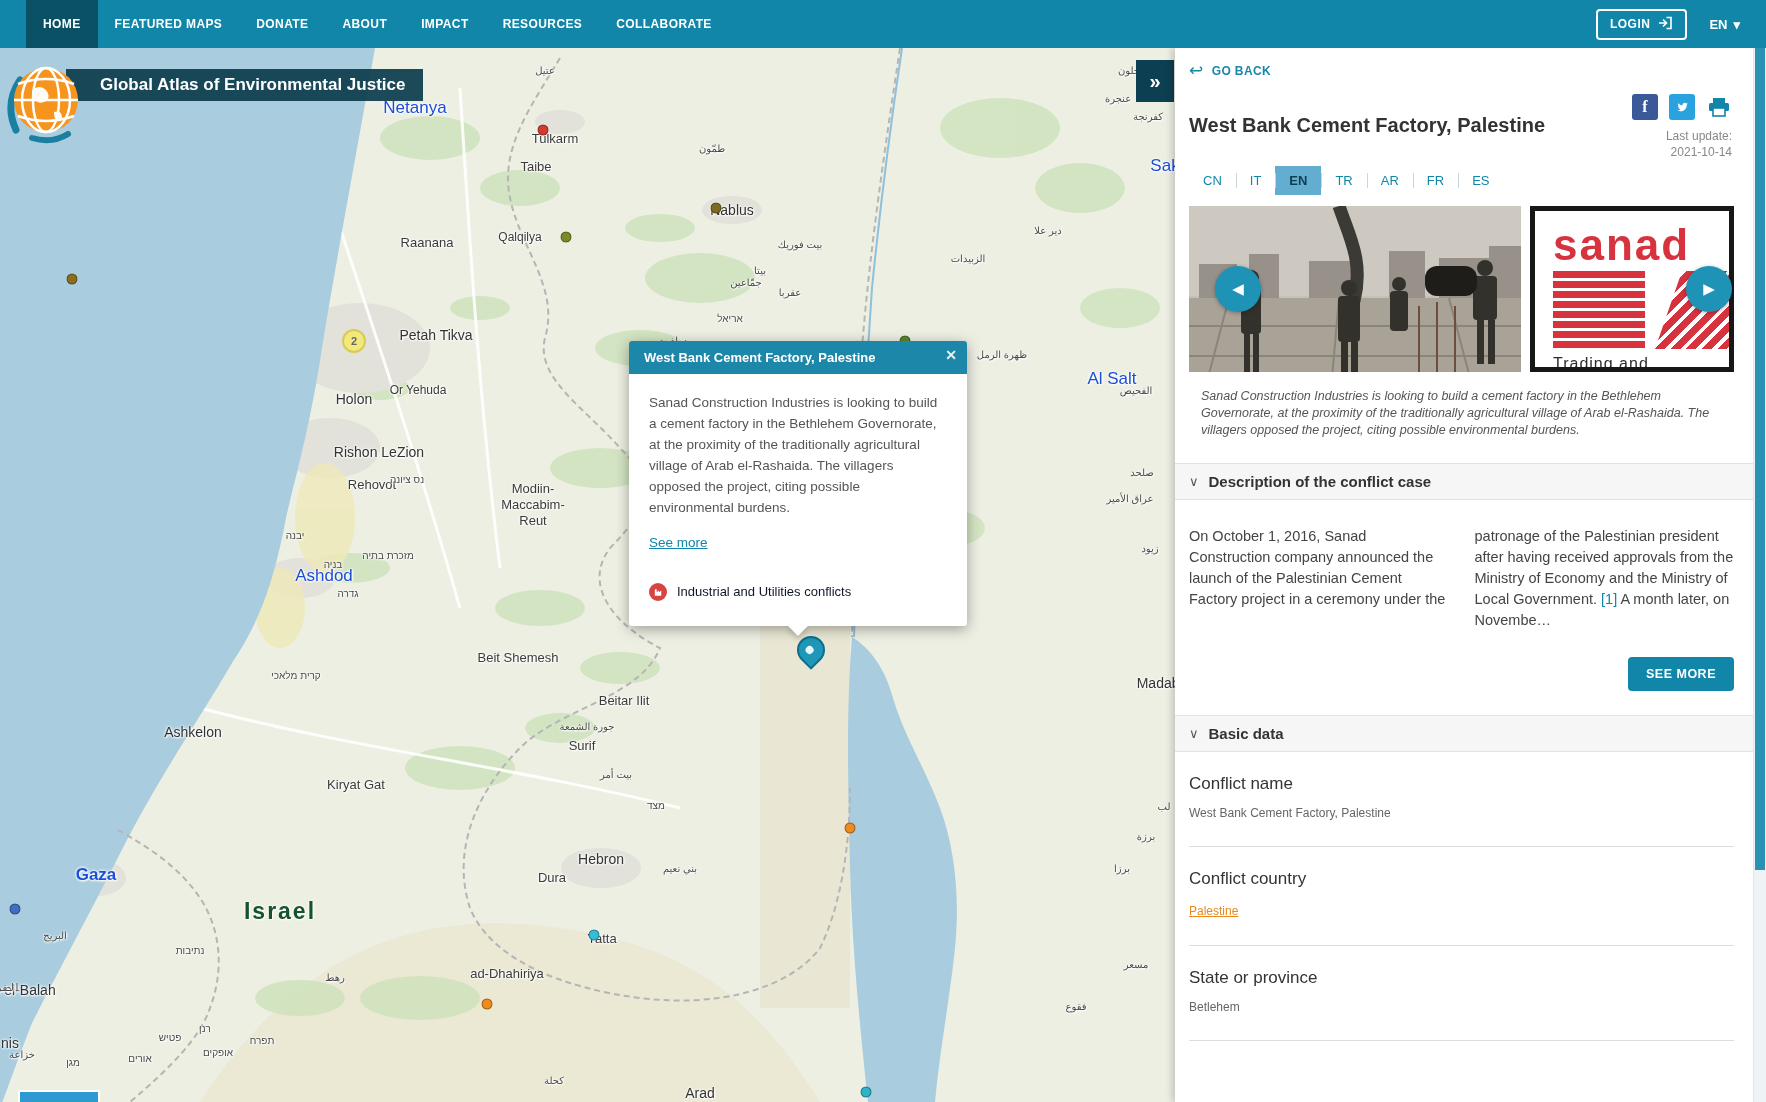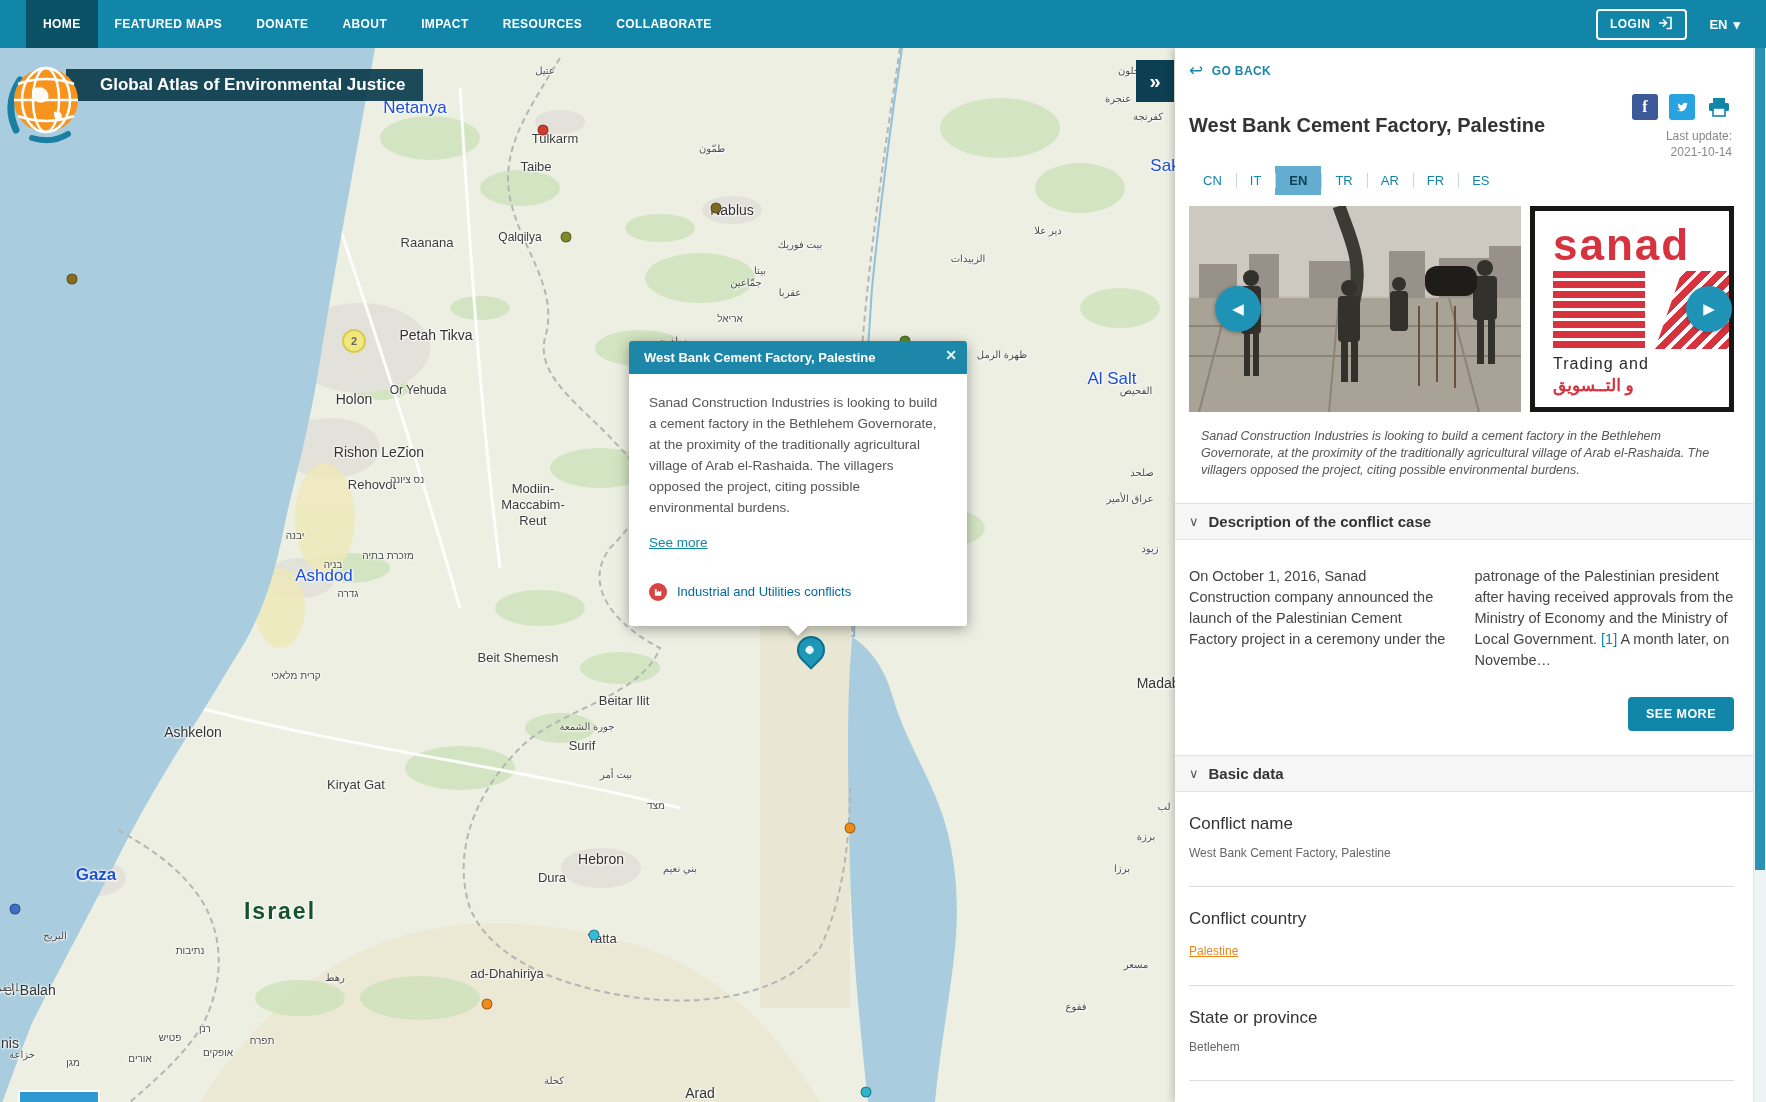--- a/index.html
+++ b/index.html
@@ -45,21 +45,21 @@
   
   .popup{position:absolute;left:629px;top:293px;width:338px;background:#fff;border-radius:3px;
     box-shadow:0 3px 14px rgba(0,0,0,.35);z-index:10;}
   .popup-header{background:#1c87a8;color:#fff;font-size:13px;font-weight:bold;
     padding:9px 30px 9px 15px;border-radius:3px 3px 0 0;}
   .popup-close{position:absolute;top:7px;right:10px;color:rgba(255,255,255,.9);font-size:14px;
     font-weight:bold;cursor:pointer;line-height:1;}
   .popup-body{padding:18px 20px 16px;font-size:13.5px;color:#555;line-height:21px;}
   .popup-see-more{display:inline-block;margin-top:14px;color:#1286a9;text-decoration:underline;
     font-size:13.5px;cursor:pointer;}
-  .cat-row{display:flex;align-items:center;gap:10px;margin:28px 0 8px;color:#0369a1;font-size:13px;}
+  .cat-row{display:flex;align-items:center;gap:10px;margin:28px 0 8px;color:#0f172a;font-size:13px;}
   .cat-icon{width:18px;height:18px;border-radius:50%;background:#d64541;display:flex;
     align-items:center;justify-content:center;flex:none;}
   .popup-tip{position:absolute;left:50%;bottom:-7px;width:14px;height:14px;background:#fff;
     transform:translateX(-50%) rotate(45deg);box-shadow:3px 3px 5px rgba(0,0,0,.15);}
   
   .panel{position:absolute;left:1175px;top:48px;width:591px;height:1054px;background:#fff;
     box-shadow:-3px 0 7px rgba(0,0,0,.18);z-index:20;}
   .panel-scroll{position:absolute;left:0;top:0;right:12px;bottom:0;overflow:hidden;
     padding:0 20px 0 14px;}
   .sb{position:absolute;right:0;top:0;width:12px;bottom:0;background:#eef3f5;border-left:1px solid #dfe6e9;}
@@ -73,21 +73,21 @@
   .soc{width:26px;height:26px;border-radius:3px;display:flex;align-items:center;justify-content:center;cursor:pointer;}
   .soc.fb{background:#3b5998;color:#fff;font-weight:bold;font-size:16px;font-family:"Liberation Serif",serif;}
   .soc.tw{background:#29a3e0;}
   .soc.pr{background:transparent;}
   .lastupdate{position:absolute;right:2px;top:80px;text-align:right;color:#888;font-size:12px;line-height:16px;}
   .langs{position:absolute;left:0;top:118px;display:flex;align-items:center;}
   .lang{position:relative;padding:7px 14px;color:#1286a9;font-size:13px;cursor:pointer;}
   .lang + .lang::before{content:"";position:absolute;left:0;top:7px;bottom:7px;width:1px;background:#c9d6dc;}
   .lang.active{background:#63aed0;color:#0d3f52;font-weight:bold;}
   
-  .carousel{position:relative;height:206px;display:flex;gap:9px;overflow:hidden;}
+  .carousel{position:relative;height:166px;display:flex;gap:9px;overflow:hidden;}
   .photo{width:332px;flex:none;background:#b9b2a6;position:relative;overflow:hidden;}
   .logo-card{flex:1;border:5px solid #171717;background:#fff;position:relative;overflow:hidden;}
   .logo-inner{position:absolute;left:18px;top:10px;width:320px;}
   .logo-word{color:#d6333f;font-size:44px;font-weight:bold;letter-spacing:2px;line-height:48px;}
   .logo-stripes{display:flex;gap:10px;margin-top:2px;height:78px;}
   .stripes-flat{width:92px;background:repeating-linear-gradient(180deg,#d6333f 0 7px,#fff 7px 10px);}
   .stripes-diag{width:150px;background:repeating-linear-gradient(135deg,#d6333f 0 7px,#fff 7px 11px);
     clip-path:polygon(18% 0,100% 0,82% 100%,0 100%);}
   .logo-l1{margin-top:6px;color:#2b2b2b;font-size:16px;letter-spacing:1px;}
   .logo-l2{margin-top:2px;color:#d6333f;font-size:17px;font-weight:bold;direction:rtl;text-align:left;}

